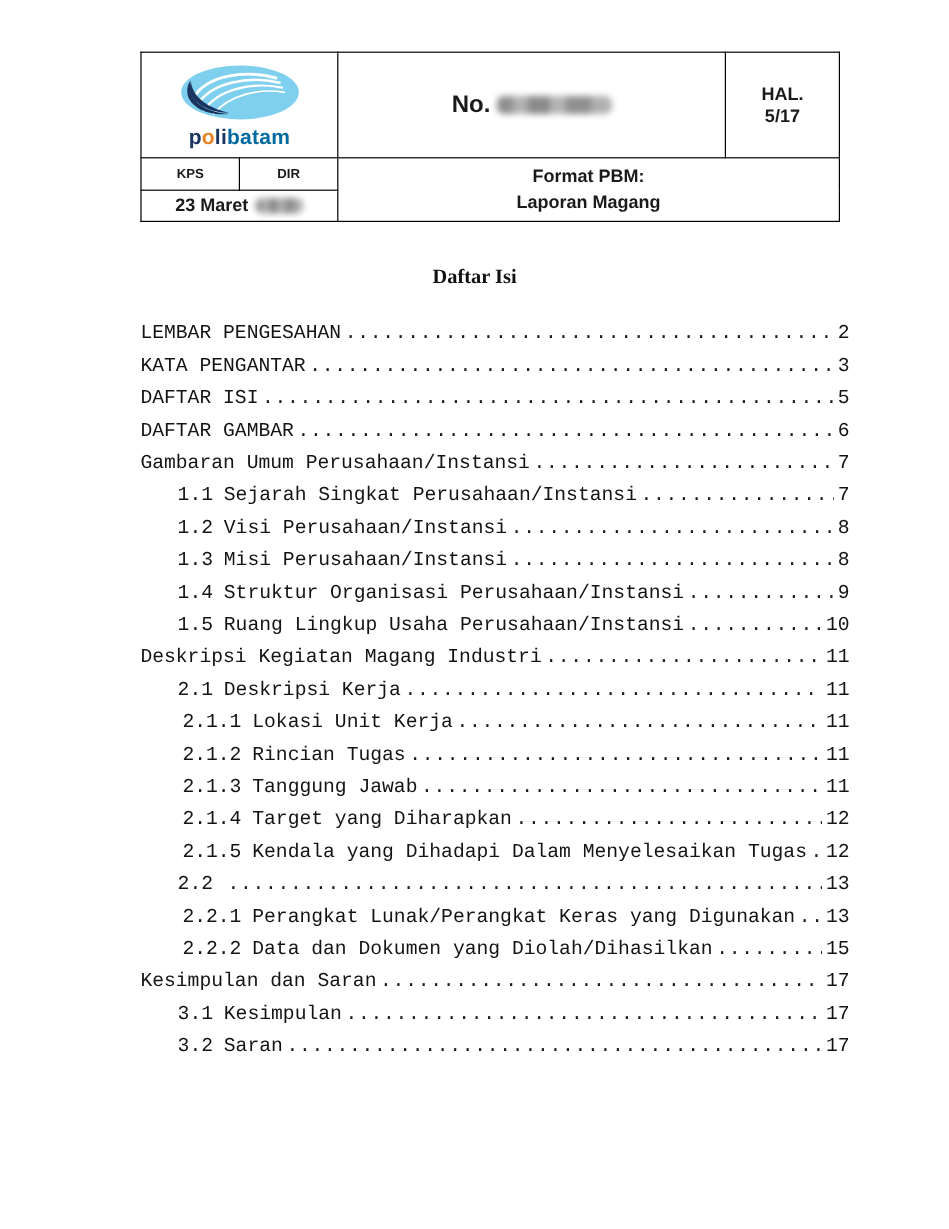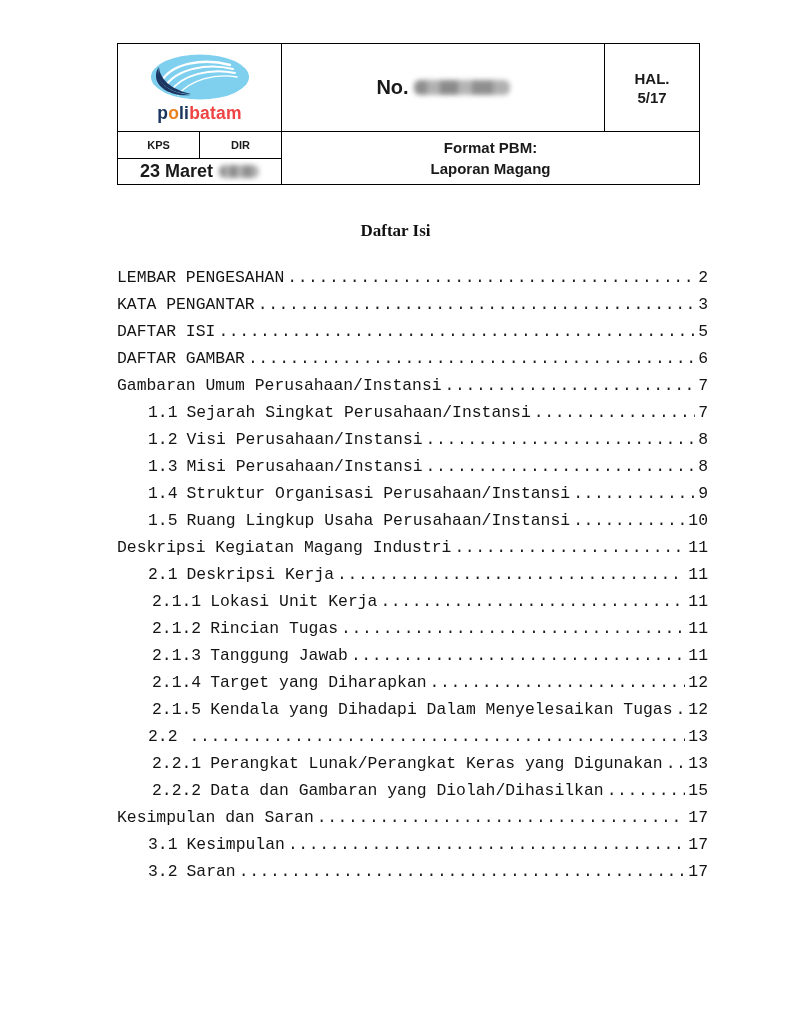--- a/index.html
+++ b/index.html
@@ -30,35 +30,35 @@
   col.c3 { width:323px; }
   col.c4 { width:95px; }
   tr.r1 { height:88px; }
   tr.r2 { height:27px; }
   tr.r3 { height:26px; }
 
   .logo-wrap { display:flex; flex-direction:column; align-items:center; justify-content:center; height:100%; }
   .logo-text { font-size:17.5px; font-weight:bold; letter-spacing:0.2px; line-height:16px; margin-top:1px; }
   .lg-navy  { color:#1b3560; }
   .lg-orange{ color:#e8821e; }
-  .lg-blue  { color:#ef4444; }
+  .lg-blue  { color:#0369a1; }
 
   .no-cell  { font-size:20px; }
   .no-flex  { display:flex; align-items:center; justify-content:center; gap:5px; }
   .redact {
     display:inline-block; border-radius:6px;
     background:linear-gradient(90deg,#6f6f6f 0 14%,#9c9c9c 14% 27%,#6a6a6a 27% 46%,#a0a0a0 46% 60%,#707070 60% 82%,#9a9a9a 82%);
     filter:blur(2.6px); opacity:.78;
   }
   .redact-no   { width:96px; height:15px; }
   .redact-year { width:40px; height:13px; }
 
   .hal-cell { font-size:15px; line-height:19px; }
   .kps-cell,.dir-cell { font-size:11px; }
-  .date-cell { font-size:18px; }
+  .date-cell { font-size:15px; }
   .date-flex { display:flex; align-items:center; justify-content:center; gap:6px; }
   .format-cell { font-size:15px; line-height:21px; }
 
   
   .doc-title {
     position:absolute; top:221px; left:0; right:0;
     text-align:center; font-weight:bold; font-size:17px; color:#111;
   }
 
   
@@ -245,21 +245,21 @@
         <span class="toc-page">13</span>
       </div>
       <div class="toc-row lvl2">
         <span class="toc-num">2.2.1</span>
         <span class="toc-title">Perangkat Lunak/Perangkat Keras yang Digunakan</span>
         <span class="leader">................................................................................................................................................................................................................................................</span>
         <span class="toc-page">13</span>
       </div>
       <div class="toc-row lvl2">
         <span class="toc-num">2.2.2</span>
-        <span class="toc-title">Data dan Gambaran yang Diolah/Dihasilkan</span>
+        <span class="toc-title">Data dan Dokumen yang Diolah/Dihasilkan</span>
         <span class="leader">................................................................................................................................................................................................................................................</span>
         <span class="toc-page">15</span>
       </div>
       <div class="toc-row lvl0">
         <span class="toc-title">Kesimpulan dan Saran</span>
         <span class="leader">................................................................................................................................................................................................................................................</span>
         <span class="toc-page">17</span>
       </div>
       <div class="toc-row lvl1">
         <span class="toc-num">3.1</span>

